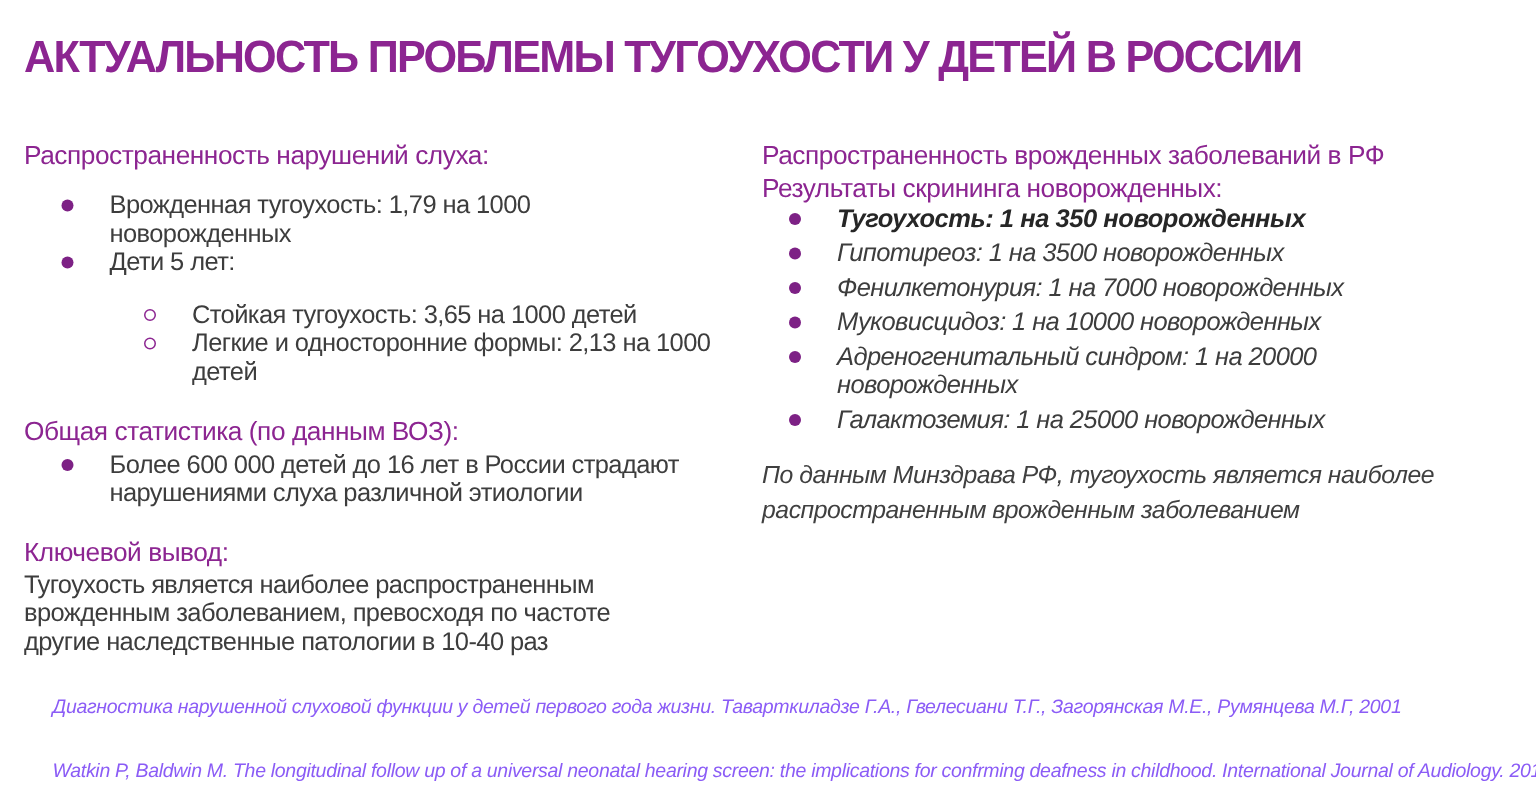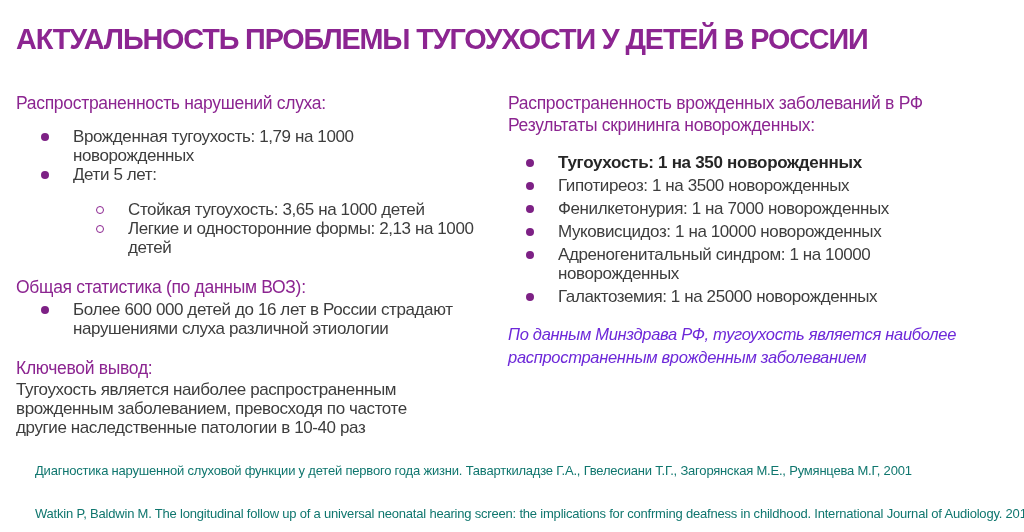--- a/index.html
+++ b/index.html
@@ -66,42 +66,43 @@
   .lvl2 .txt    { margin-left:24px; width:356px; }
 
   .list-top    { margin-top:13px; }
   .sublist     { margin-top:16px; }
   .heading-gap { margin-top:19px; }
   .tight-gap   { margin-top:2px; }
 
   .key-text { margin-top:1px; width:440px; }
 
   
-  .r-list { margin-top:17px; list-style:none; }
+  .r-list { list-style:none;font-style:italic; }
   .r-list li.row { margin-bottom:4px; }
   .col-right .marker { margin-left:18px; }
   .col-right .txt    { margin-left:24px; width:400px; }
   .txt.strong { font-weight:700; color:#262626; letter-spacing:-0.3px; }
 
   .note {
     margin-top:17px;
     font-style:italic;
     font-size:16.5px;
     line-height:23px;
     letter-spacing:-0.3px;
-    color:#6d28d9;
+    color:#404040;
     width:470px;
   }
 
   .ref {
     position:absolute;
     left:35px;
+    font-style:italic;
     font-size:13px;
     letter-spacing:-0.2px;
-    color:#0f766e;
+    color:#8b5cf6;
     white-space:nowrap;
   }
   .ref-1 { top:463px; }
   .ref-2 { top:506px; }
 </style>
 </head>
 <body>
 
 <div class="slide">
 
@@ -166,21 +167,21 @@
         <li class="row">
           <span class="marker"></span>
           <span class="txt">Фенилкетонурия: 1 на 7000 новорожденных</span>
         </li>
         <li class="row">
           <span class="marker"></span>
           <span class="txt">Муковисцидоз: 1 на 10000 новорожденных</span>
         </li>
         <li class="row">
           <span class="marker"></span>
-          <span class="txt">Адреногенитальный синдром: 1 на 10000 новорожденных</span>
+          <span class="txt">Адреногенитальный синдром: 1 на 20000 новорожденных</span>
         </li>
         <li class="row">
           <span class="marker"></span>
           <span class="txt">Галактоземия: 1 на 25000 новорожденных</span>
         </li>
       </ul>
 
       <p class="note">По данным Минздрава РФ, тугоухость является наиболее распространенным врожденным заболеванием</p>
 
     </div>

